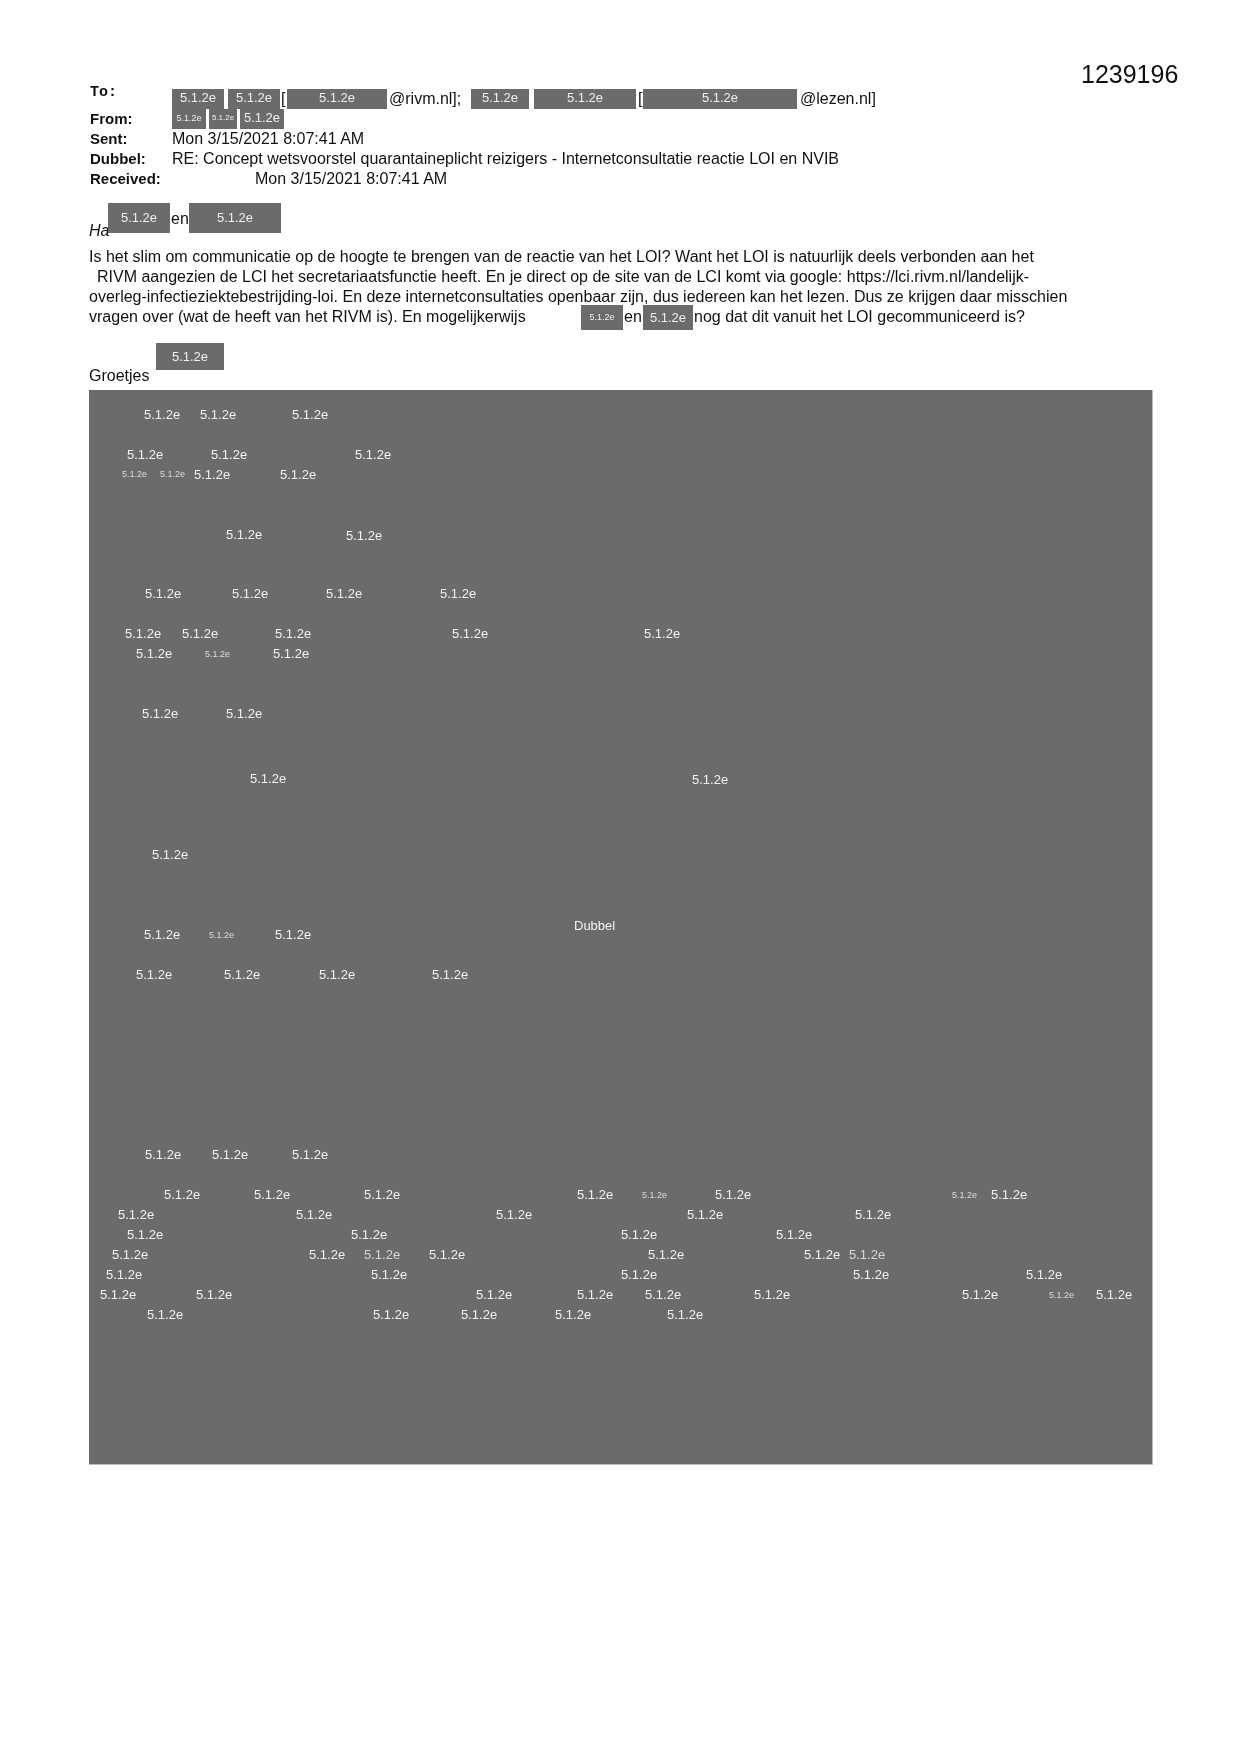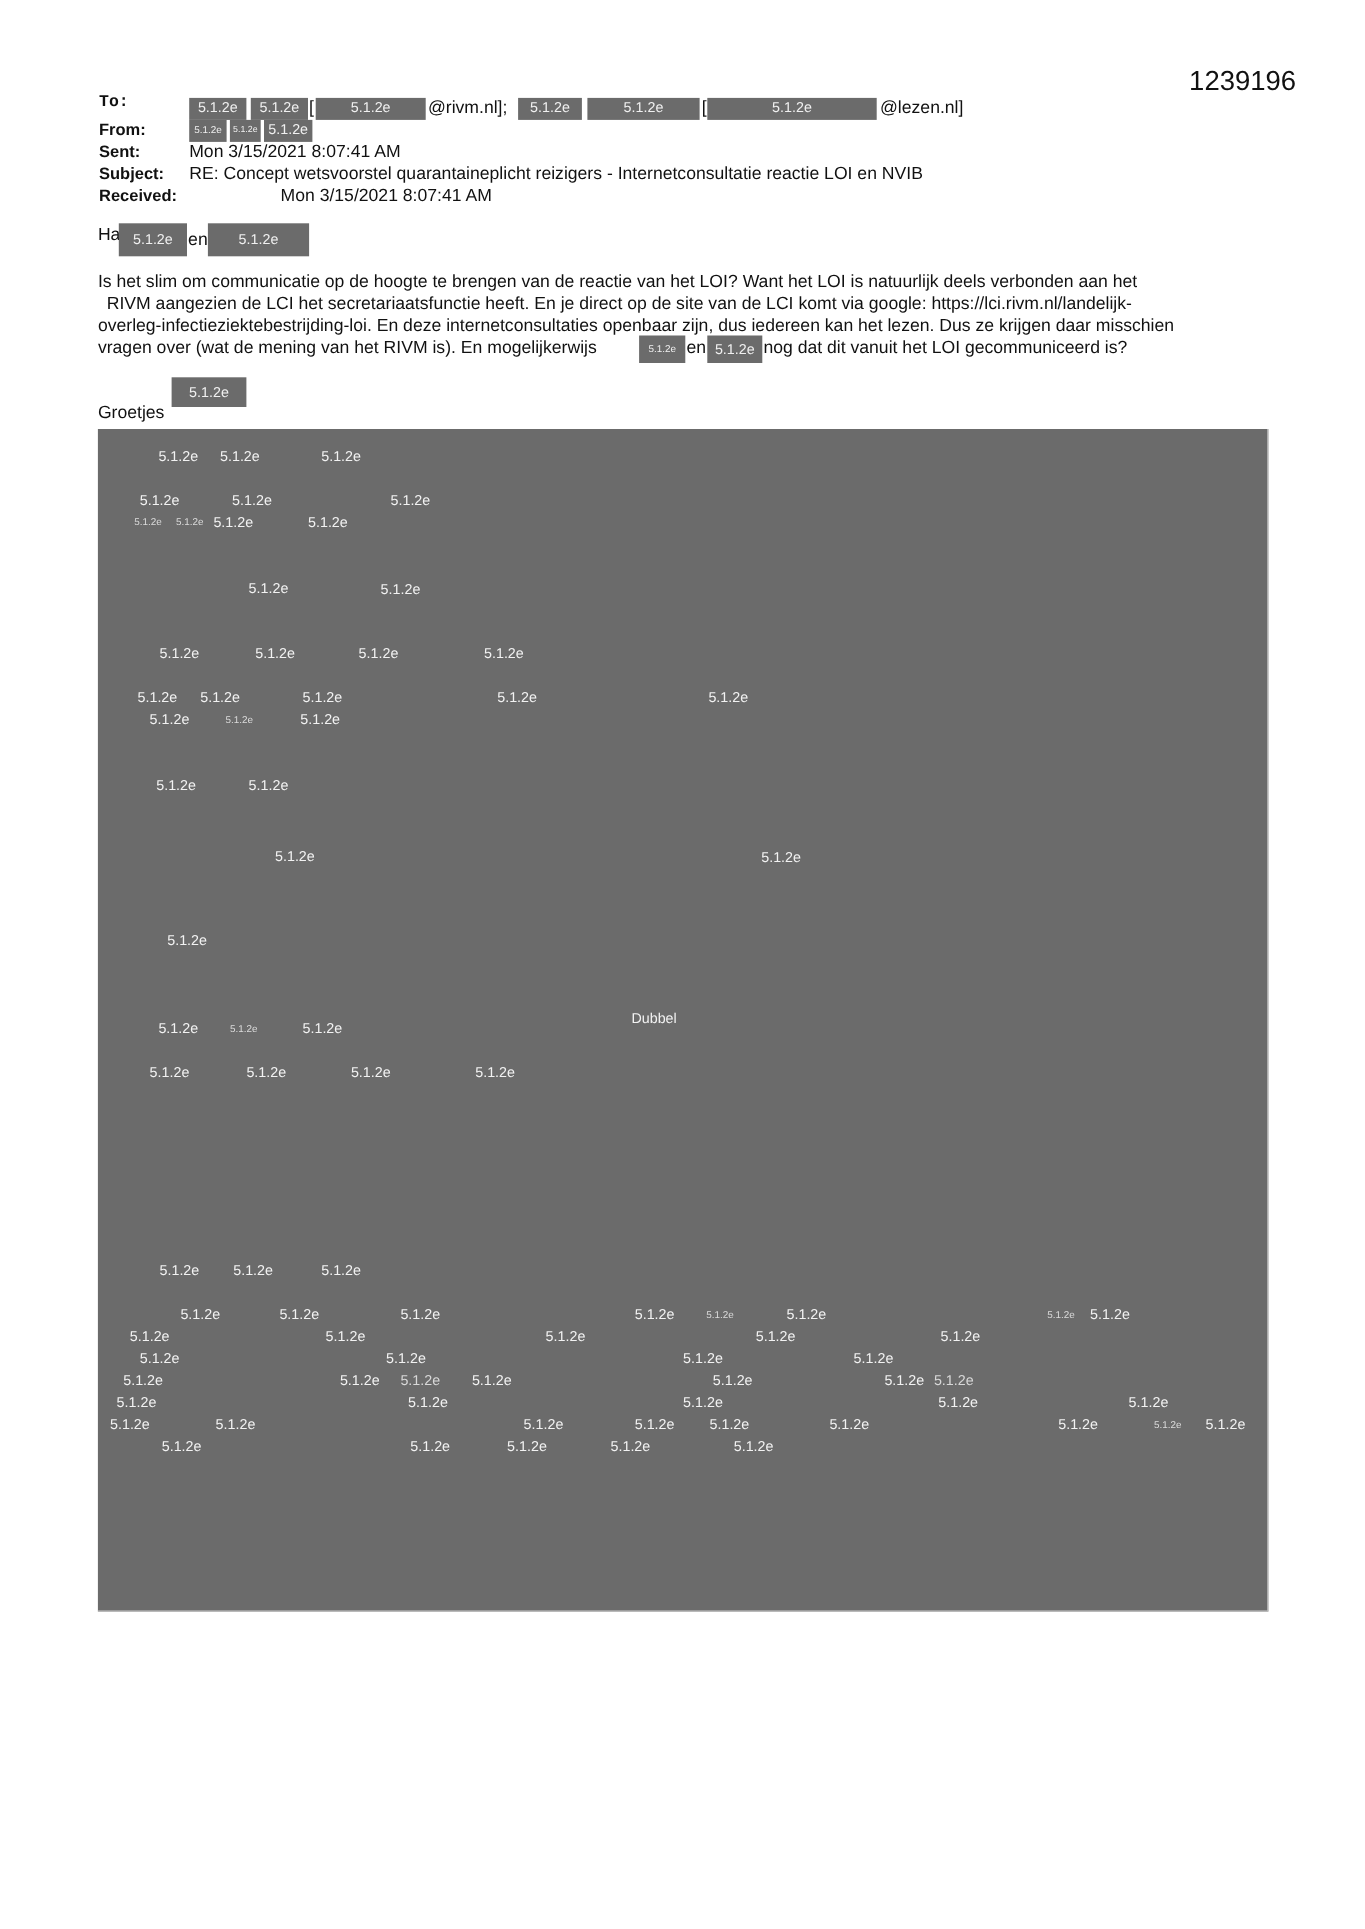--- a/index.html
+++ b/index.html
@@ -58,21 +58,21 @@
     .lbl.s { font-size: 9px; color: #dcdcdc; }
   </style>
 </head>
 <body>
 
 <div class="abs doc-id">1239196</div>
 
 <div class="abs hdr-label" style="top:84px;font-family:Liberation Mono, monospace;">To:</div>
 <div class="abs hdr-label" style="top:110px;">From:</div>
 <div class="abs hdr-label" style="top:130px;">Sent:</div>
-<div class="abs hdr-label" style="top:150px;">Subject:</div>
+<div class="abs hdr-label" style="top:150px;">Dubbel:</div>
 <div class="abs hdr-label" style="top:170px;">Received:</div>
 
 <div class="redact" style="left:172px; top:89px; width:52px; height:20px;">5.1.2e</div>
 <div class="redact" style="left:228px; top:89px; width:52px; height:20px;">5.1.2e</div>
 <div class="abs hdr-text" style="left:281px; top:90px;">[</div>
 <div class="redact" style="left:287px; top:89px; width:100px; height:20px;">5.1.2e</div>
 <div class="abs hdr-text" style="left:389px; top:90px;">@rivm.nl];</div>
 <div class="redact" style="left:471px; top:89px; width:58px; height:20px;">5.1.2e</div>
 <div class="redact" style="left:534px; top:89px; width:102px; height:20px;">5.1.2e</div>
 <div class="abs hdr-text" style="left:638px; top:90px;">[</div>
@@ -80,29 +80,29 @@
 <div class="abs hdr-text" style="left:800px; top:90px;">@lezen.nl]</div>
 
 <div class="redact small" style="left:172px; top:109px; width:34px; height:20px;">5.1.2e</div>
 <div class="redact tiny" style="left:209px; top:109px; width:28px; height:20px;">5.1.2e</div>
 <div class="redact" style="left:240px; top:109px; width:44px; height:20px;">5.1.2e</div>
 
 <div class="abs hdr-text" style="left:172px; top:130px;">Mon 3/15/2021 8:07:41 AM</div>
 <div class="abs hdr-text" style="left:172px; top:150px;">RE: Concept wetsvoorstel quarantaineplicht reizigers - Internetconsultatie reactie LOI en NVIB</div>
 <div class="abs hdr-text" style="left:255px; top:170px;">Mon 3/15/2021 8:07:41 AM</div>
 
-<div class="abs body-text" style="left:89px; top:204px;">Ha</div>
+<div class="abs body-text" style="left:89px; top:221px;font-style:italic;">Ha</div>
 <div class="redact" style="left:108px; top:203px; width:62px; height:30px; line-height:30px;">5.1.2e</div>
 <div class="abs body-text" style="left:171px; top:209px;">en</div>
 <div class="redact" style="left:189px; top:203px; width:92px; height:30px; line-height:30px;">5.1.2e</div>
 
 <div class="abs body-text" style="left:89px; top:247px;">Is het slim om communicatie op de hoogte te brengen van de reactie van het LOI? Want het LOI is natuurlijk deels verbonden aan het</div>
 <div class="abs body-text" style="left:97px; top:267px;">RIVM aangezien de LCI het secretariaatsfunctie heeft. En je direct op de site van de LCI komt via google: https://lci.rivm.nl/landelijk-</div>
 <div class="abs body-text" style="left:89px; top:287px;">overleg-infectieziektebestrijding-loi. En deze internetconsultaties openbaar zijn, dus iedereen kan het lezen. Dus ze krijgen daar misschien</div>
-<div class="abs body-text" style="left:89px; top:307px;">vragen over (wat de mening van het RIVM is). En mogelijkerwijs</div>
+<div class="abs body-text" style="left:89px; top:307px;">vragen over (wat de heeft van het RIVM is). En mogelijkerwijs</div>
 <div class="redact small" style="left:581px; top:305px; width:42px; height:25px; line-height:25px;">5.1.2e</div>
 <div class="abs body-text" style="left:624px; top:307px;">en</div>
 <div class="redact" style="left:643px; top:305px; width:50px; height:25px; line-height:25px;">5.1.2e</div>
 <div class="abs body-text" style="left:694px; top:307px;">nog dat dit vanuit het LOI gecommuniceerd is?</div>
 
 <div class="abs body-text" style="left:89px; top:366px;">Groetjes</div>
 <div class="redact" style="left:156px; top:343px; width:68px; height:27px; line-height:27px;">5.1.2e</div>
 
 <div class="big-block">
 

